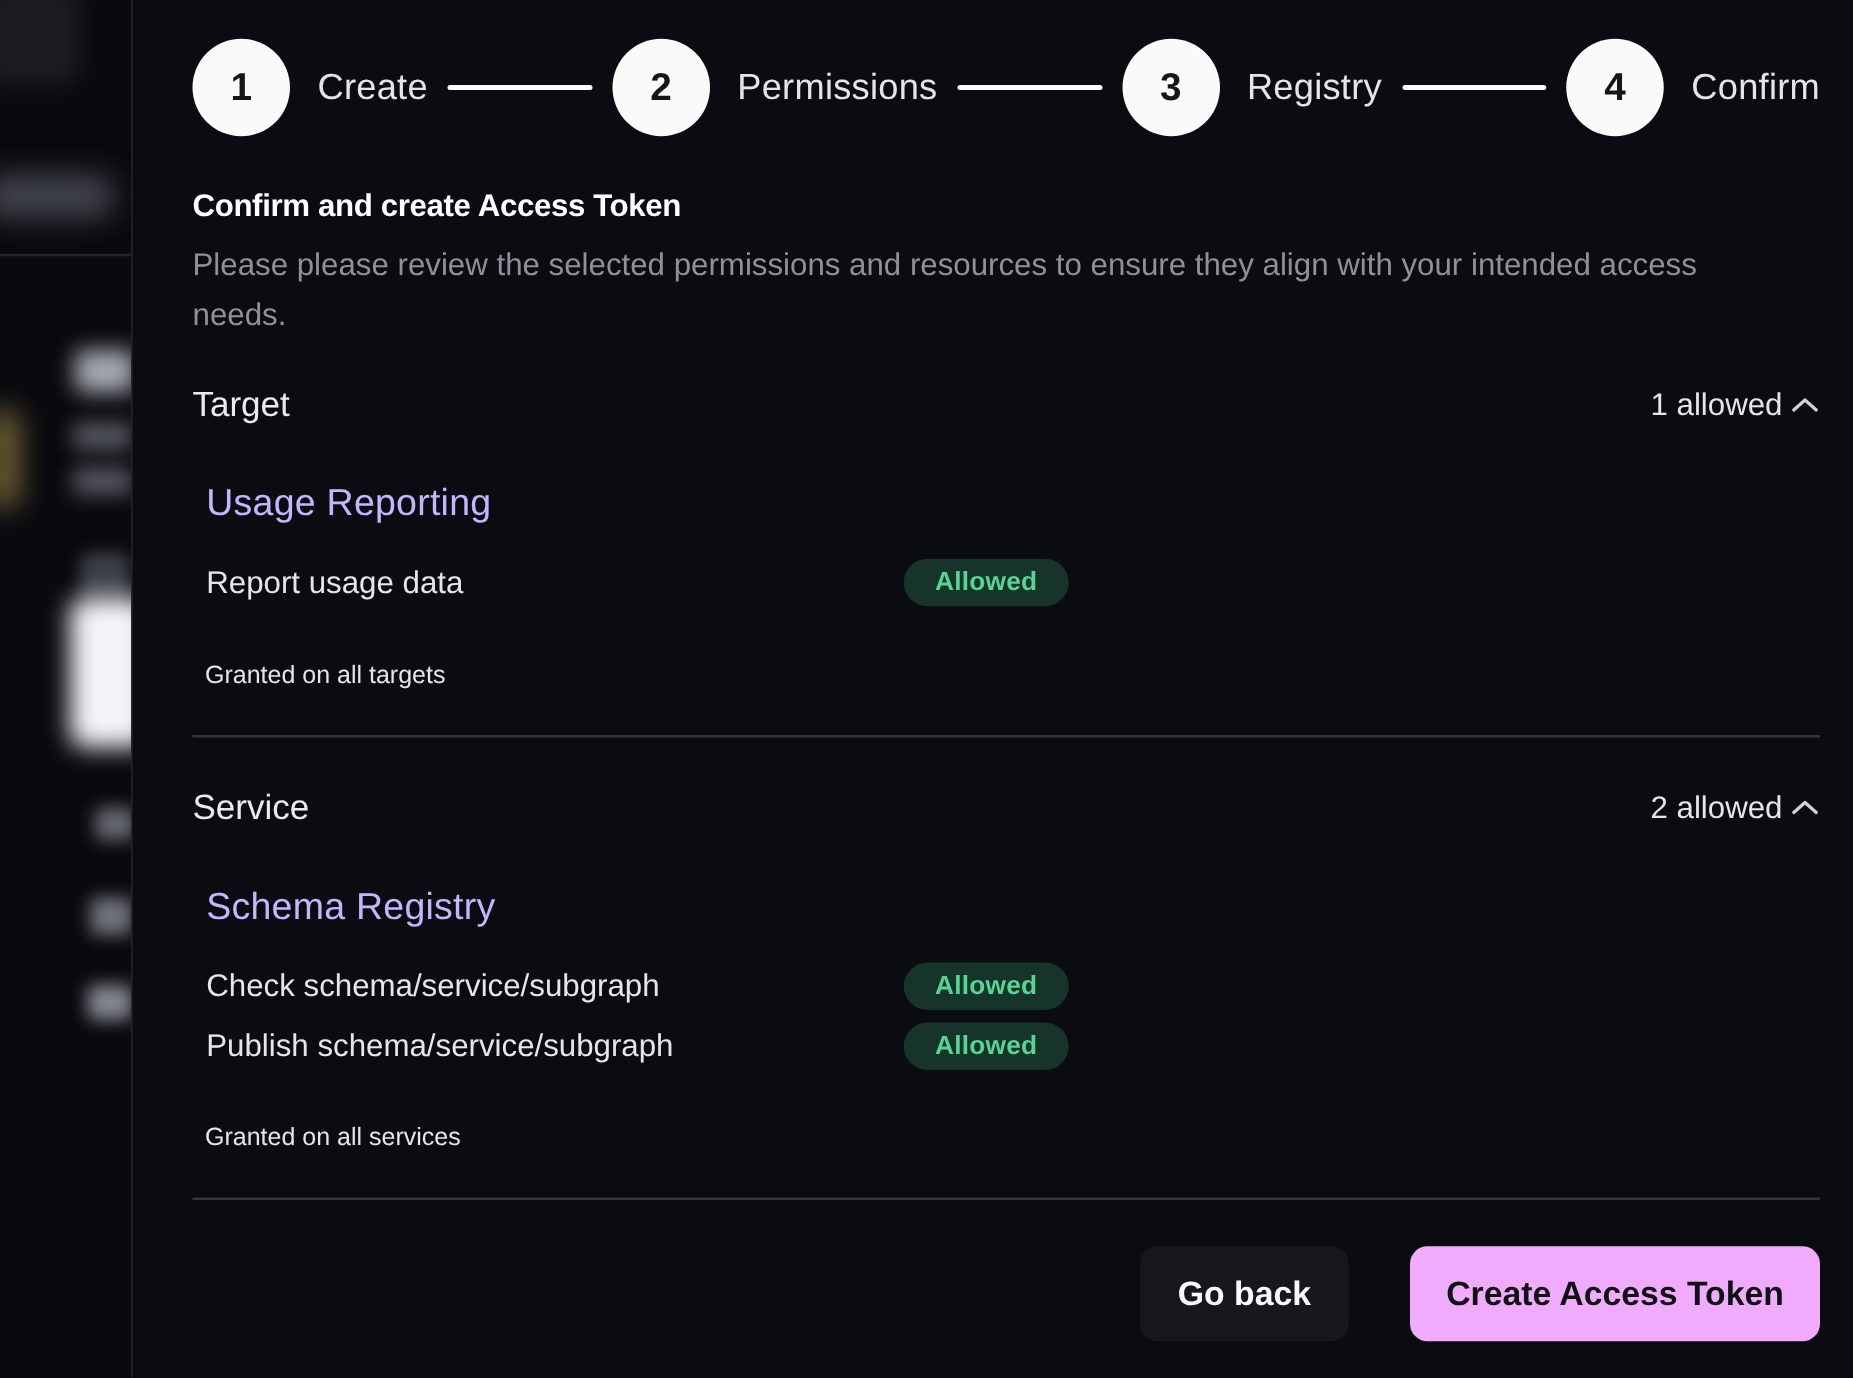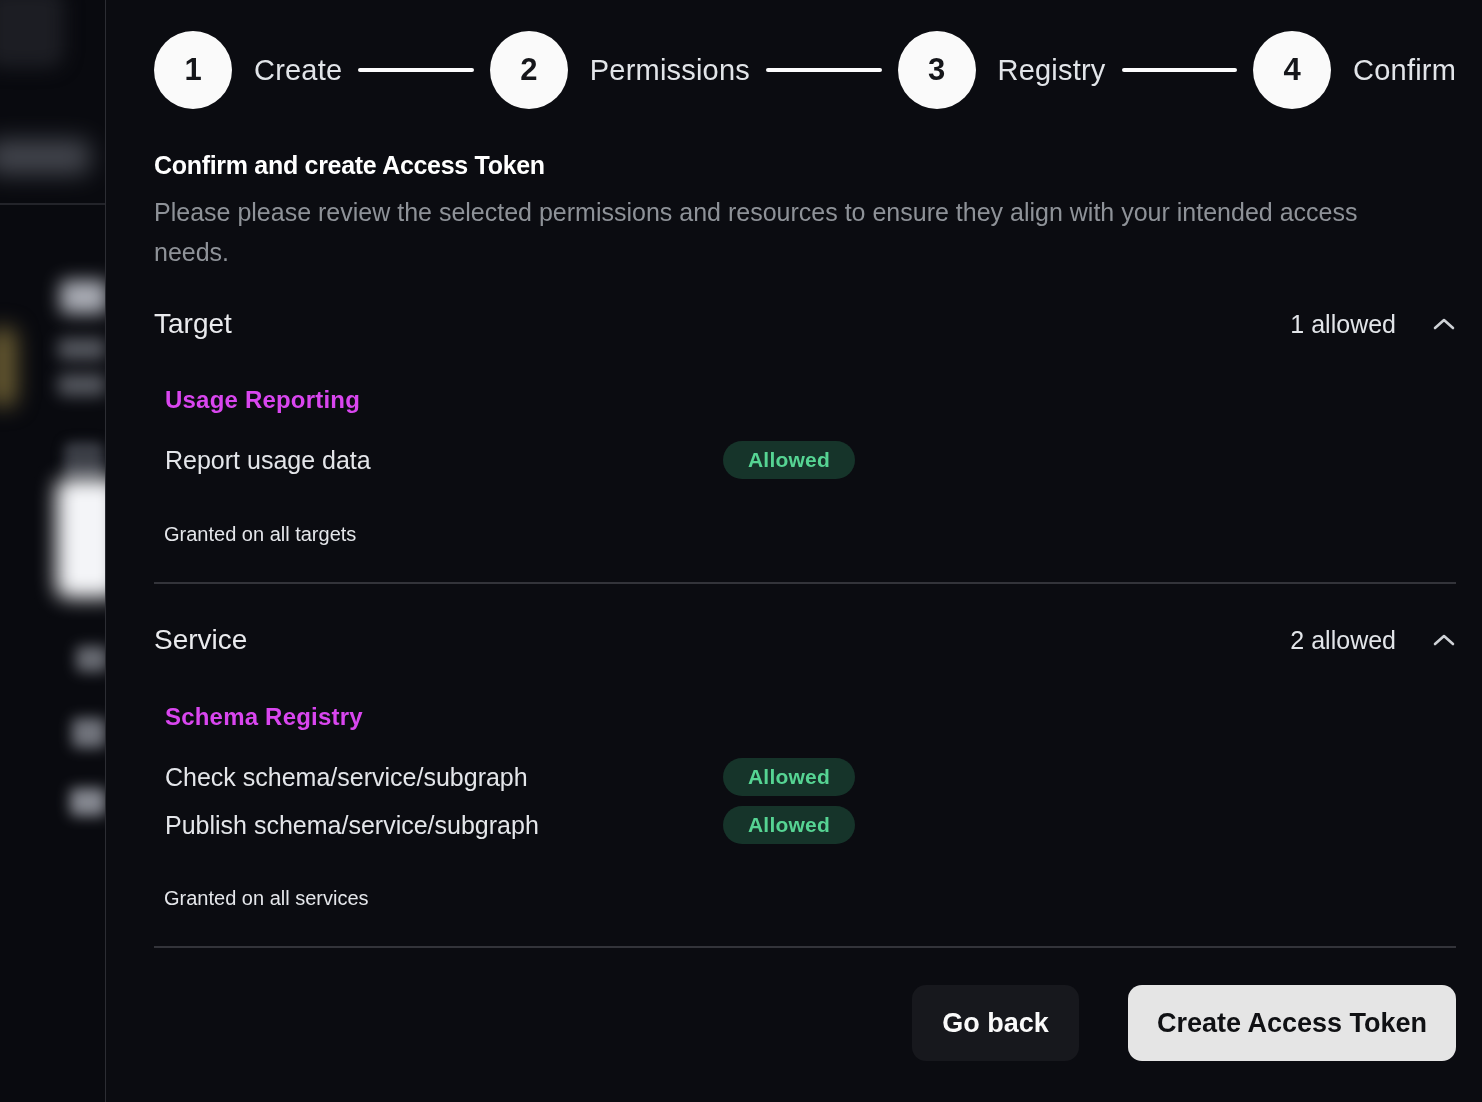--- a/index.html
+++ b/index.html
@@ -50,25 +50,25 @@
 
   
   .title { margin-top:42px; font-size:25px; font-weight:700; color:#ffffff; letter-spacing:-.3px; }
   .subtitle { margin-top:12px; font-size:25px; line-height:40px; color:#8e9298; max-width:1240px; }
 
   
   .section-header { display:flex; justify-content:space-between; align-items:center; cursor:pointer; }
   .section-header.first { margin-top:36px; }
   .section-header.second { margin-top:40px; }
   .section-title { font-size:28px; font-weight:500; color:#eaebee; }
-  .section-right { display:flex; align-items:center; gap:36px; }
+  .section-right { display:flex; align-items:center; gap:6px; }
   .allowed-count { font-size:25px; color:#e2e5e9; }
   .chevron { width:24px; height:16px; display:block; }
 
-  .group-title { margin-top:46px; margin-left:11px; font-size:24px; font-weight:700; color:#d946ef; letter-spacing:.2px; }
+  .group-title { margin-top:46px; margin-left:11px; font-size:30px; font-weight:400; color:#c4b5fd; letter-spacing:.2px; }
   .group-title.svc { margin-top:47px; }
   .perm-row { margin-left:11px; display:flex; align-items:center; height:38px; }
   .perm-row.r1 { margin-top:27px; }
   .perm-row.r2 { margin-top:10px; }
   .perm-name { width:558px; font-size:25px; color:#e4e6ea; }
   .badge {
     display:inline-flex; align-items:center; justify-content:center;
     height:38px; padding:0 25px; border-radius:999px;
     background:#16342a; color:#56d493; font-size:21px; font-weight:700;
     letter-spacing:.2px;
@@ -79,21 +79,21 @@
 
   
   .footer { margin-top:37px; display:flex; justify-content:flex-end; gap:49px; }
   .btn {
     height:76px; border:none; border-radius:14px;
     font-family:"Liberation Sans", sans-serif;
     font-size:27px; font-weight:600; cursor:pointer;
     display:flex; align-items:center; justify-content:center;
   }
   .btn-secondary { width:167px; background:#17181d; color:#fafafa; }
-  .btn-primary  { width:328px; background:#e5e5e5; color:#101114; }
+  .btn-primary  { width:328px; background:#f0abfc; color:#101114; }
 </style>
 </head>
 <body>
 
 <div class="backdrop">
   <div class="blob blob-topcard"></div>
   <div class="blob blob-navtext"></div>
   <div class="backdrop-divider"></div>
   <div class="blob blob-heading"></div>
   <div class="blob blob-sub1"></div>

